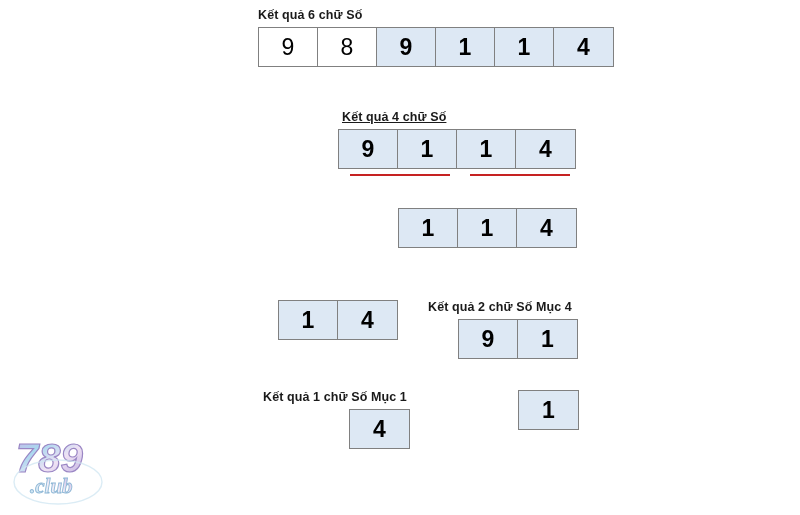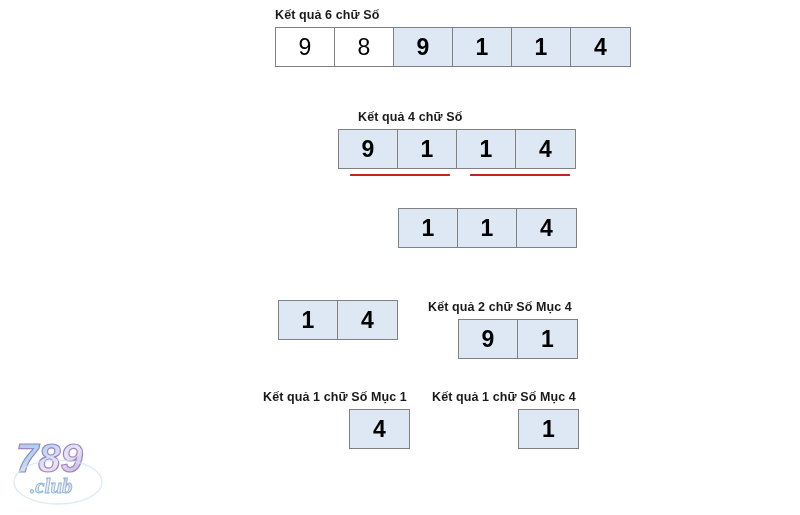--- a/index.html
+++ b/index.html
@@ -72,23 +72,23 @@
   .uline {
     position: absolute;
     top: 5px;
     height: 2px;
     background: #c62222;
   }
   .uline.u1 { left: 12px;  width: 100px; }
   .uline.u2 { left: 132px; width: 100px; }
 
   
-  #g6      { left: 231px; top: 8px; padding-left: 44px; }
+  #g6      { left: 214px; top: 8px; padding-left: 44px; }
   #g4      { left: 338px; top: 110px; }
-  #g4 .group-title { margin-left: 20px; }
+  #g4 .group-title { margin-left: 4px; text-decoration: underline; }
   #g3      { left: 398px; top: 208px; }
   #g3 .group-title { margin-left: 14px; }
   #g2a     { left: 278px; top: 300px; }
   #g2a .group-title { margin-left: -34px; }
   #g2b     { left: 458px; top: 300px; }
   #g2b .group-title { margin-left: -30px; }
   #g1a     { left: 349px; top: 390px; }
   #g1a .group-title { margin-left: -86px; }
   #g1b     { left: 518px; top: 390px; }
   #g1b .group-title { margin-left: -86px; }
@@ -159,21 +159,20 @@
   </div>
 
   <div class="group" id="g1a">
     <div class="group-title">Kết quả 1 chữ Số Mục 1</div>
     <div class="cells">
       <div class="cell">4</div>
     </div>
   </div>
 
   <div class="group" id="g1b">
-    <div class="group-title">Kết quả 1 chữ Số Mục 4</div>
     <div class="cells">
       <div class="cell">1</div>
     </div>
   </div>
 
   <div class="logo">
     <svg width="104" height="82" viewBox="0 0 104 82" xmlns="http://www.w3.org/2000/svg">
       <defs>
         <linearGradient id="holo" x1="0" y1="0" x2="1" y2="1">
           <stop offset="0%" stop-color="#cdb7e8"></stop>

